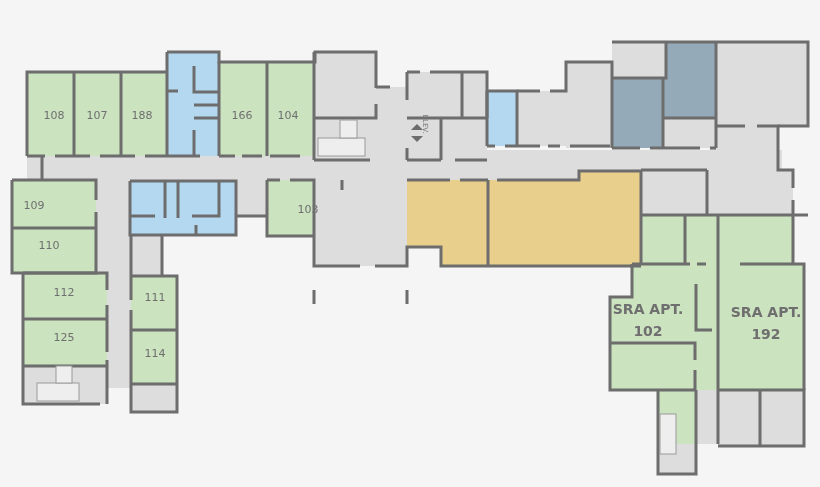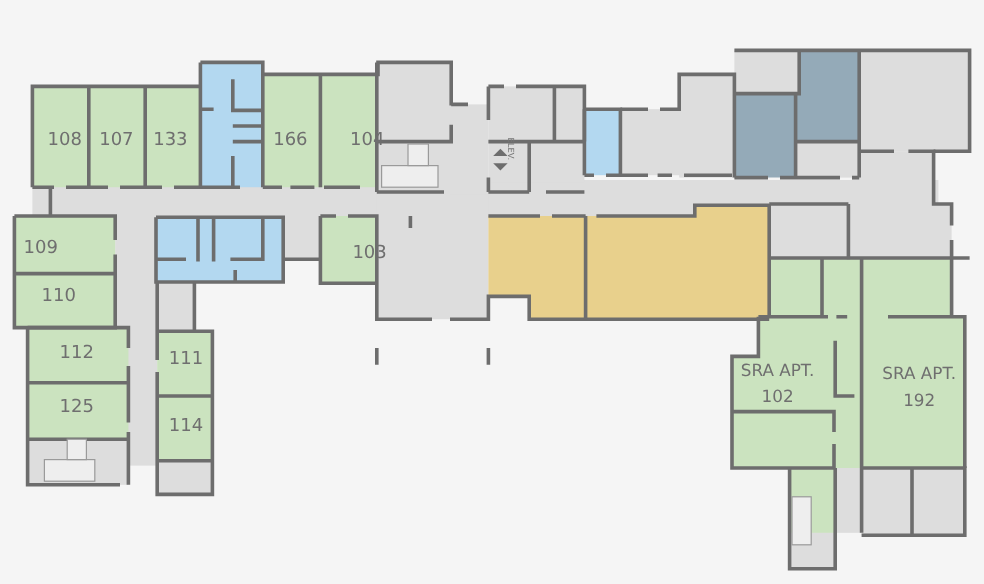--- a/index.html
+++ b/index.html
@@ -2,22 +2,22 @@
 <html><head>
   <meta charset="utf-8">
   <style>
     html, body { margin: 0; padding: 0; }
     body {
       width: 820px; height: 487px; overflow: hidden;
       background: #f5f5f5;
       font-family: "DejaVu Sans", "Liberation Sans", sans-serif;
     }
     #plan { position: absolute; left: 0; top: 0; width: 820px; height: 487px; }
-    .lbl { position: absolute; color: #6f6f6f; font-size: 15px; transform: translate(-50%, -50%); white-space: nowrap; text-align: center; line-height: 22px; }
-    .lbl.apt { font-size: 14px; }
+    .lbl { position: absolute; color: #6f6f6f; font-size: 11px; transform: translate(-50%, -50%); white-space: nowrap; text-align: center; line-height: 22px; }
+    .lbl.apt { font-size: 14px; font-weight: bold; }
     .elev { position: absolute; left: 425px; top: 124px; font-size: 7px; color: #777; transform: translate(-50%,-50%) rotate(90deg); }
   </style>
 </head>
 <body>
 
 <svg id="plan" viewBox="0 0 820 487" xmlns="http://www.w3.org/2000/svg">
 
   <g fill="#dddddd">
     <rect x="27" y="150" width="755" height="32"></rect>
     <rect x="96" y="180" width="35" height="208"></rect>
@@ -102,23 +102,23 @@
   </g>
 
   <g fill="#6d6d6d">
     <polygon points="411,130 417,124 423,130"></polygon>
     <polygon points="411,136 417,142 423,136"></polygon>
   </g>
 </svg>
 
 <div class="lbl" style="left:54px;top:116px">108</div>
 <div class="lbl" style="left:97px;top:116px">107</div>
-<div class="lbl" style="left:142px;top:116px">133</div>
+<div class="lbl" style="left:142px;top:116px">188</div>
 <div class="lbl" style="left:242px;top:116px">166</div>
-<div class="lbl" style="left:306px;top:116px">104</div>
+<div class="lbl" style="left:288px;top:116px">104</div>
 <div class="lbl" style="left:308px;top:210px">103</div>
 <div class="lbl" style="left:34px;top:206px">109</div>
 <div class="lbl" style="left:49px;top:246px">110</div>
 <div class="lbl" style="left:64px;top:293px">112</div>
 <div class="lbl" style="left:64px;top:338px">125</div>
 <div class="lbl" style="left:155px;top:298px">111</div>
 <div class="lbl" style="left:155px;top:354px">114</div>
 <div class="lbl apt" style="left:648px;top:320px">
   <div>SRA APT.</div>
   <div>102</div>

